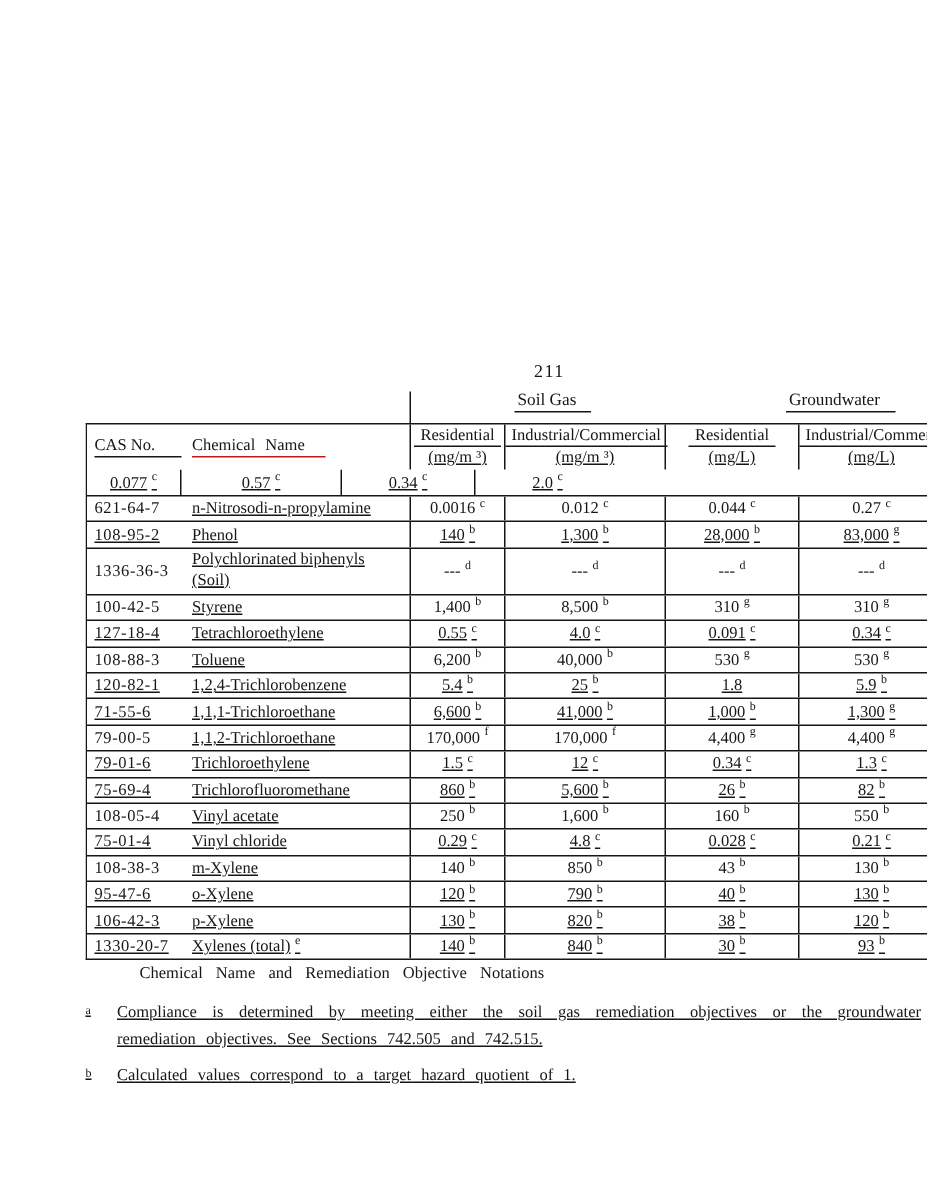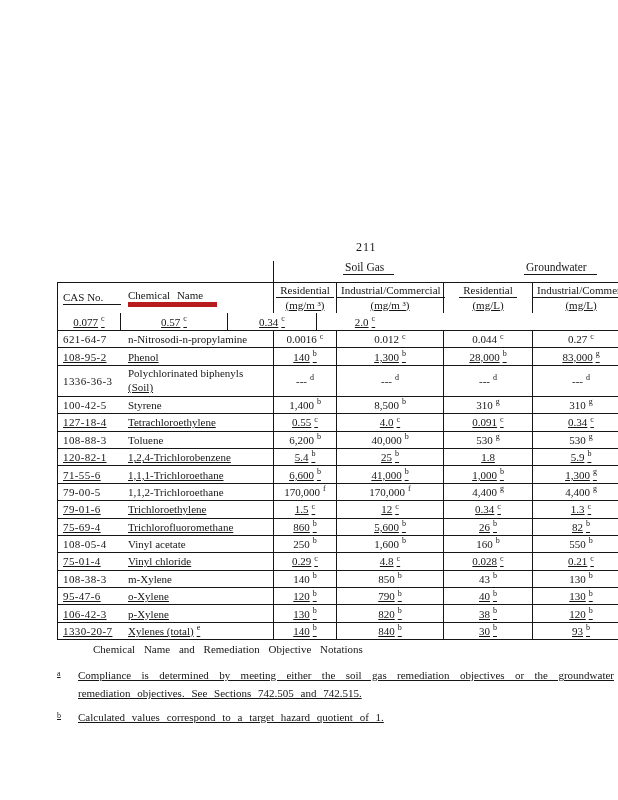--- a/index.html
+++ b/index.html
@@ -20,30 +20,30 @@
   #grid{width:571px;border:1px solid #161616;border-right:none;font-size:11px;}
   .hrow{display:flex;height:30px;}
   .c{box-sizing:border-box;}
   .c1{width:216px;border-right:1px solid #161616;}
   .c2{width:63px;border-right:1px solid #161616;}
   .c3{width:107px;border-right:1px solid #161616;}
   .c4{width:89px;border-right:1px solid #161616;}
   .c5{width:96px;}
   .hrow .c1{display:flex;align-items:center;}
   .h-cas{margin-left:5px;width:58px;border-bottom:1px solid #161616;padding-bottom:1px;}
-  .h-name{margin-left:7px;border-bottom:5px solid #b91c1c;padding:0 14px 1px 0;word-spacing:4px;}
+  .h-name{margin-left:7px;border-bottom:1px solid #b91c1c;padding:0 14px 1px 0;word-spacing:4px;}
   .hc{text-align:center;padding-top:1px;text-decoration:underline;}
   .h-label{display:inline-block;line-height:13px;border-bottom:1px solid #161616;padding:0 4px;}
   .h-units{line-height:14px;}
 
   .row{display:flex;height:16.4px;border-top:1px solid #161616;align-items:center;line-height:12px;overflow:hidden;}
   #grid .hrow + .row{border-top:none;height:17px;}
   .row-pcb{height:30px;}
   .cas{display:inline-block;width:61px;padding-left:5px;letter-spacing:0.4px;}
-  .chem{flex:1;padding-left:4px;}
+  .chem{flex:1;padding-left:4px;text-decoration:underline;}
   .row-pcb .chem div{line-height:13.5px;}
   .row .c1{display:flex;align-items:center;height:100%;}
   .cv{display:flex;justify-content:center;align-items:center;height:100%;}
   sup{font-size:8px;line-height:0;vertical-align:super;margin-left:3px;}
   .u .cas,.u .chem,.u .val{text-decoration:underline;}
   .u2{text-decoration:underline;}
 
   
   #notations-title{position:absolute;left:57px;top:643px;font-size:11px;word-spacing:6px;padding-left:36px;}
   .footnote{position:absolute;left:57px;width:557px;display:flex;}

